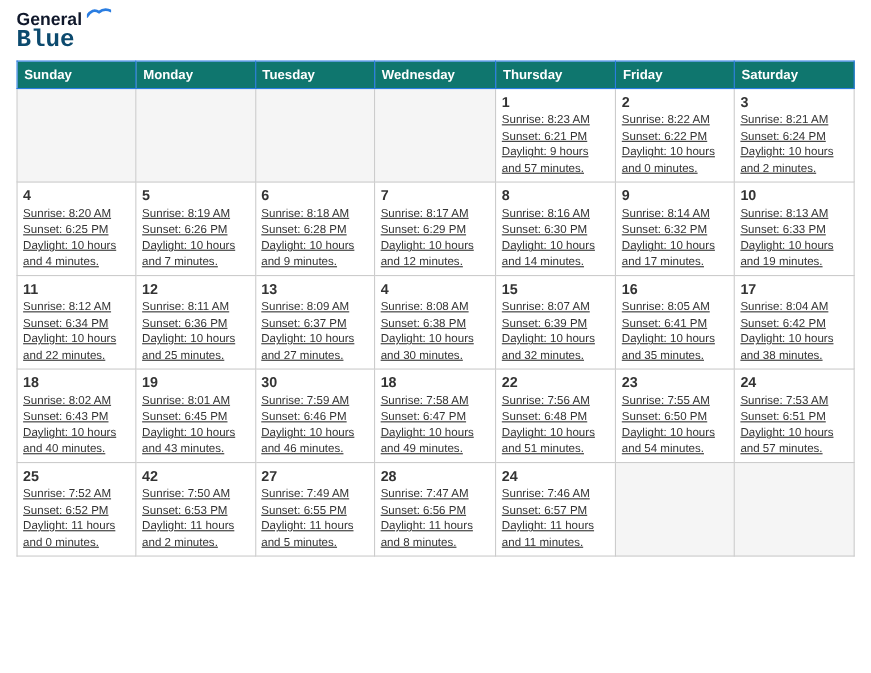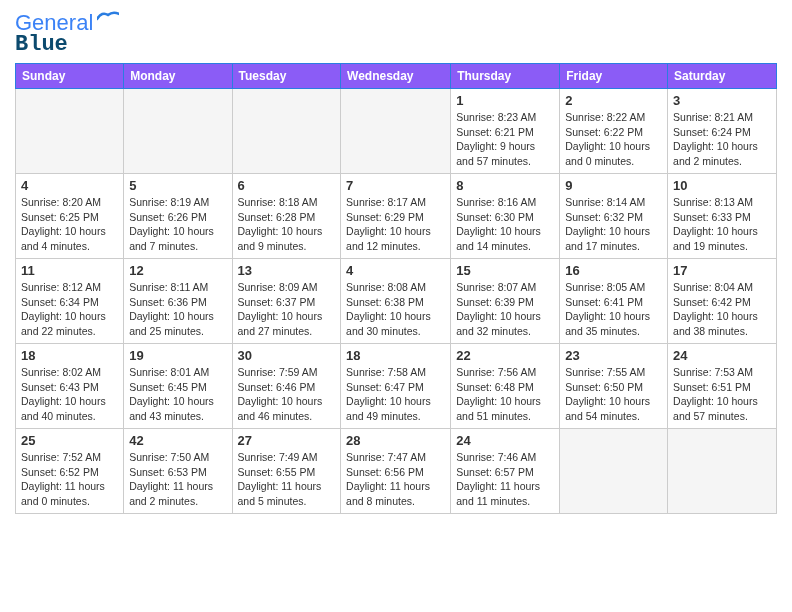--- a/index.html
+++ b/index.html
@@ -34,21 +34,21 @@
       font-size: 15px;
       color: #333;
       font-style: italic;
     }
     .calendar {
       width: 100%;
       border-collapse: collapse;
       font-size: 11px;
     }
     .calendar th {
-      background: #8b5cf6;
+      background: #0f766e;
       color: #fff;
       text-align: left;
       padding: 5px 6px;
       font-size: 12px;
       font-weight: bold;
       border: 1px solid #2a7de1;
     }
     .calendar td {
       border: 1px solid #ccc;
       vertical-align: top;
@@ -63,35 +63,36 @@
     }
     .day-number {
       font-size: 13px;
       font-weight: bold;
       margin-bottom: 2px;
     }
     .day-info {
       font-size: 10.5px;
       line-height: 1.4;
       color: #333;
+      text-decoration: underline;
     }
     tr:nth-child(even) td:not(.empty) {
       background: #fff;
     }
     .cal-row td {
       height: 85px;
     }
   </style>
 </head>
 <body>
 
 <div class="header">
   <div class="logo">
     <div style="display:flex;align-items:center;gap:2px;">
-      <span style="font-size:22px;font-weight:normal;color:#3b82f6;">General</span>
+      <span style="font-size:16px;font-weight:bold;color:#0f172a;">General</span>
       <svg width="22" height="16" viewBox="0 0 22 16" style="margin-left:2px;margin-top:-8px;">
         <path d="M0,8 Q5,0 11,4 Q16,0 22,3" stroke="#2a7de1" stroke-width="2.5" fill="none" stroke-linecap="round"></path>
       </svg>
     </div>
     <span style="font-size:22px;font-weight:bold;color:#0c4a6e;margin-top:-4px;font-family:Liberation Mono, monospace;">Blue</span>
   </div>
   <div class="title-section">
     <div class="month-title"></div>
     <div class="location"></div>
   </div>

